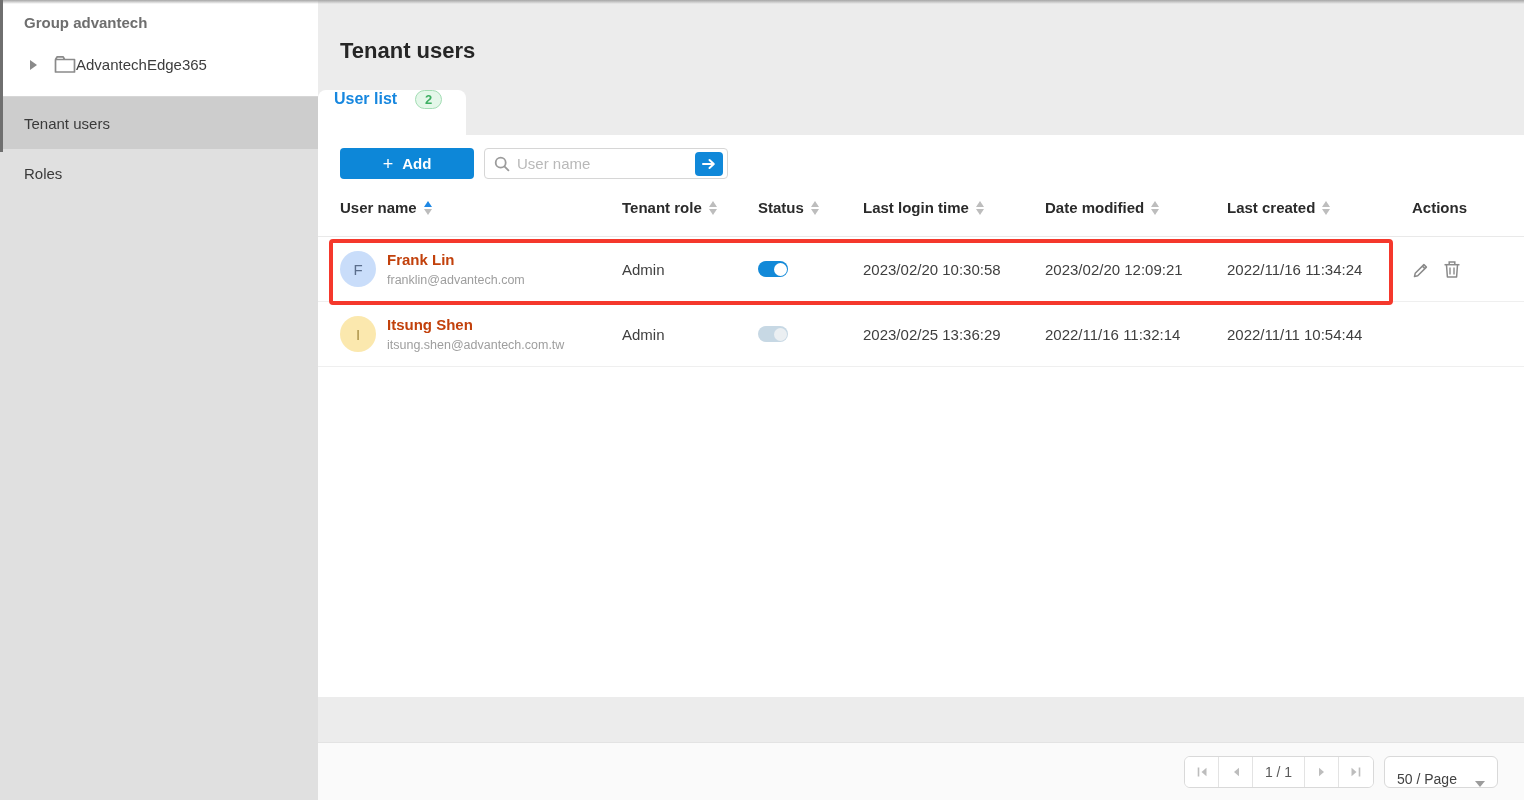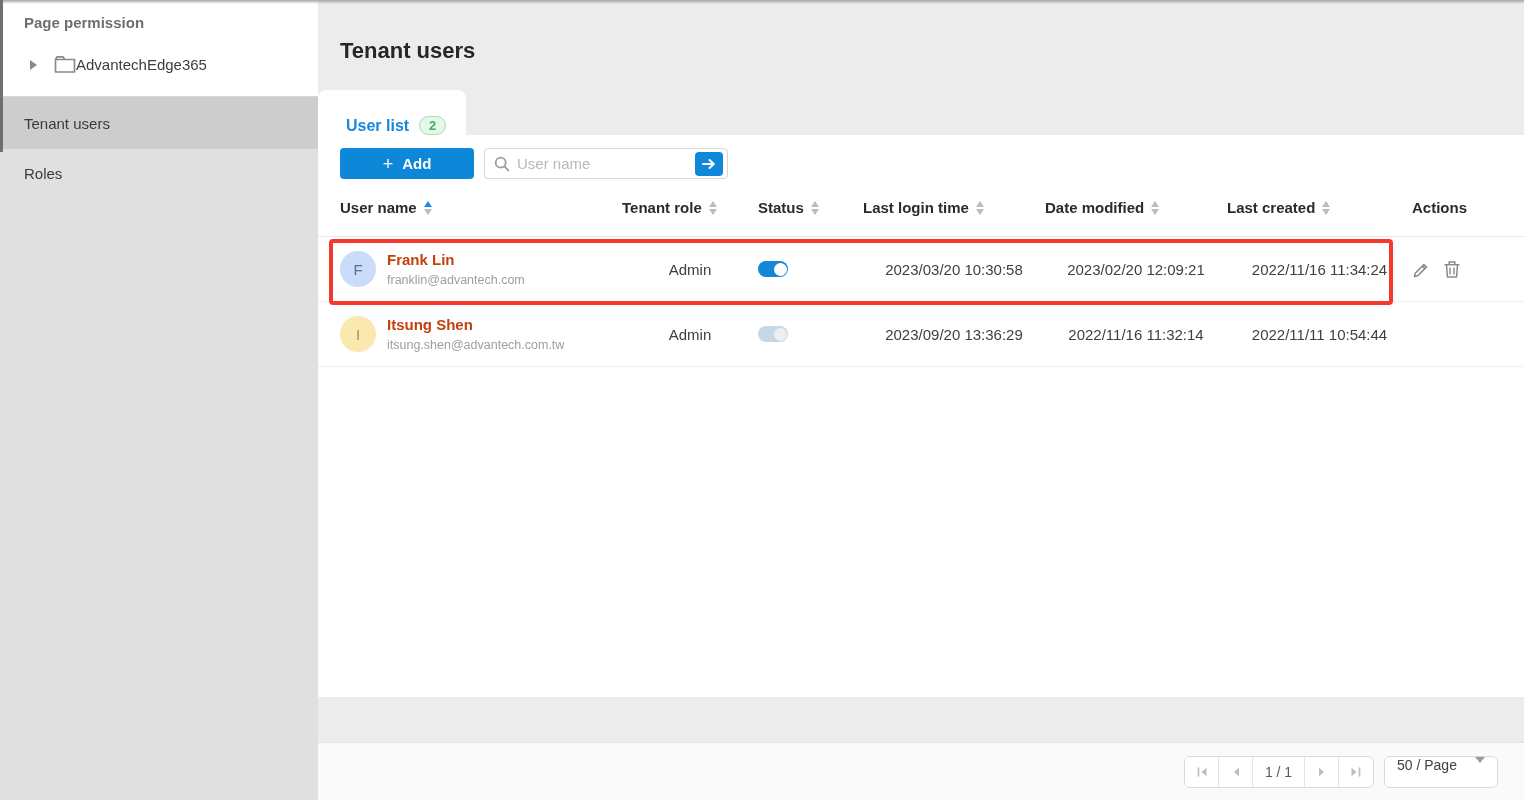--- a/index.html
+++ b/index.html
@@ -22,21 +22,21 @@
   .tree-label { margin-left:0; font-size:15px; color:#3d3d3d; }
   .nav-item { height:52px; display:flex; align-items:center; padding-left:24px; font-size:15px; color:#3a3a3a; cursor:pointer; }
   .nav-item.selected { background:#cdcdcd; }
   .nav-item.plain { height:48px; }
 
   
   .main { position:absolute; left:318px; top:0; width:1206px; height:800px; background:#ececec; }
   .page-title { padding:38px 0 0 22px; font-size:22px; font-weight:bold; color:#262626; }
   .tabbar { margin-top:26px; height:45px; display:flex; }
   .tab { width:148px; height:45px; background:#fff; border-radius:8px 8px 0 0;
-    display:flex; align-items:flex-end; padding-left:28px; cursor:pointer; }
+    display:flex; align-items:flex-start; padding-left:16px; cursor:pointer;gap:8px; }
   .tab-label { color:#1787df; font-size:16px; font-weight:bold; }
   .tab-badge { margin-left:10px; min-width:27px; height:19px; padding:0 8px; background:#e4f7e9;
     border:1px solid #a3ddb4; border-radius:10px; color:#3daf62; font-size:13px; font-weight:bold;
     display:flex; align-items:center; justify-content:center; }
 
   .content { background:#fff; height:562px; }
   .toolbar { display:flex; align-items:center; padding:13px 0 0 22px; }
   .add-btn { width:134px; height:31px; background:#0d87d8; border:none; border-radius:4px; color:#fff;
     font-size:15px; font-weight:bold; display:flex; align-items:center; justify-content:center; gap:9px; cursor:pointer;
     font-family:inherit; }
@@ -61,21 +61,21 @@
   .tri.up.active { border-bottom-color:#1e88e5; }
 
   .trow { height:65px; border-bottom:1px solid #efefef; }
   .user-cell { display:flex; align-items:center; gap:11px; }
   .avatar { width:36px; height:36px; border-radius:50%; display:flex; align-items:center; justify-content:center;
     font-size:15px; }
   .avatar.blue { background:#c9ddfa; color:#5a6d8c; }
   .avatar.yellow { background:#fbe8ae; color:#a98f45; }
   .uname { color:#c2410c; font-size:15px; font-weight:bold; cursor:pointer; }
   .uemail { color:#9e9e9e; font-size:12.5px; margin-top:5px; }
-  .cell { font-size:15px; color:#3f3f3f;text-align:center; }
+  .cell { font-size:15px; color:#3f3f3f; }
 
   .toggle { width:30px; height:16px; border-radius:9px; position:relative; cursor:pointer; }
   .toggle.on { background:#1289d8; }
   .toggle.on .knob { position:absolute; right:1.5px; top:1.5px; width:13px; height:13px; border-radius:50%; background:#fff; }
   .toggle.off { background:#c7d8e4; }
   .toggle.off .knob { position:absolute; right:1.5px; top:1.5px; width:13px; height:13px; border-radius:50%; background:#ebeff2; }
 
   .actions { display:flex; gap:12px; }
   .icon-btn { background:none; border:none; cursor:pointer; padding:0; display:flex; }
 
@@ -86,34 +86,34 @@
   .footer { position:absolute; left:0; bottom:0; width:100%; height:58px; background:#fafafa;
     border-top:1px solid #e3e3e3; display:flex; align-items:center; justify-content:flex-end;
     padding-right:26px; gap:10px; }
   .pager { display:flex; border:1px solid #d9d9d9; border-radius:6px; background:#fff; overflow:hidden; height:32px; }
   .pg-btn { width:34px; height:100%; background:#fff; border:none; border-right:1px solid #e3e3e3;
     display:flex; align-items:center; justify-content:center; cursor:pointer; }
   .pg-btn:last-child { border-right:none; }
   .pg-indicator { min-width:52px; padding:0 6px; display:flex; align-items:center; justify-content:center;
     font-size:14px; color:#595959; border-right:1px solid #e3e3e3; background:#fff; }
   .page-size { width:114px; height:32px; border:1px solid #d9d9d9; border-radius:6px; background:#fff;
-    display:flex; align-items:flex-start; justify-content:space-between; padding:0 12px; cursor:pointer; }
+    display:flex; align-items:flex-end; justify-content:space-between; padding:0 12px; cursor:pointer; }
   .page-size-label { font-size:14px; color:#424242; }
   .caret-down { width:0; height:0; border-left:5px solid transparent; border-right:5px solid transparent;
     border-top:6px solid #9c9c9c; }
 </style>
 </head>
 <body>
 
 <div class="top-shadow"></div>
 <div class="left-edge"></div>
 
 <div class="sidebar">
   <div class="sidebar-top">
-    <div class="sidebar-title">Page permission</div>
+    <div class="sidebar-title">Group advantech</div>
     <div class="tree-row">
       <span class="caret-right"></span>
       <span class="folder-ico">
         <svg width="22" height="19" viewBox="0 0 22 19">
           <path d="M1.5 4.5 L1.5 17 L20.5 17 L20.5 4.5 Z M1.5 4.5 L3.2 1.8 L9.2 1.8 L10.6 4.5" fill="none" stroke="#8a8a8a" stroke-width="1.7" stroke-linejoin="round"></path>
         </svg>
       </span>
       <span class="tree-label">AdvantechEdge365</span>
     </div>
   </div>
@@ -214,21 +214,21 @@
           <div class="uname">Frank Lin</div>
           <div class="uemail">franklin@advantech.com</div>
         </div>
       </div>
       <div class="cell">Admin</div>
       <div>
           <div class="toggle on">
             <div class="knob"></div>
           </div>
         </div>
-      <div class="cell">2023/03/20 10:30:58</div>
+      <div class="cell">2023/02/20 10:30:58</div>
       <div class="cell">2023/02/20 12:09:21</div>
       <div class="cell">2022/11/16 11:34:24</div>
       <div class="actions">
         <button class="icon-btn">
           <svg width="19" height="19" viewBox="0 0 19 19">
             <path d="M3.2 13.3 L11.9 4.6 L14.4 7.1 L5.7 15.8 L2.5 16.5 Z" fill="none" stroke="#8a8a8a" stroke-width="1.5" stroke-linejoin="round"></path>
             <line x1="10.4" y1="6.1" x2="12.9" y2="8.6" stroke="#8a8a8a" stroke-width="1.5"></line>
           </svg>
         </button>
         <button class="icon-btn">
@@ -250,21 +250,21 @@
           <div class="uname">Itsung Shen</div>
           <div class="uemail">itsung.shen@advantech.com.tw</div>
         </div>
       </div>
       <div class="cell">Admin</div>
       <div>
           <div class="toggle off">
             <div class="knob"></div>
           </div>
         </div>
-      <div class="cell">2023/09/20 13:36:29</div>
+      <div class="cell">2023/02/25 13:36:29</div>
       <div class="cell">2022/11/16 11:32:14</div>
       <div class="cell">2022/11/11 10:54:44</div>
       <div class="actions"></div>
     </div>
   </div>
 
   <div class="red-box"></div>
 
   <div class="footer">
     <div class="pager">

